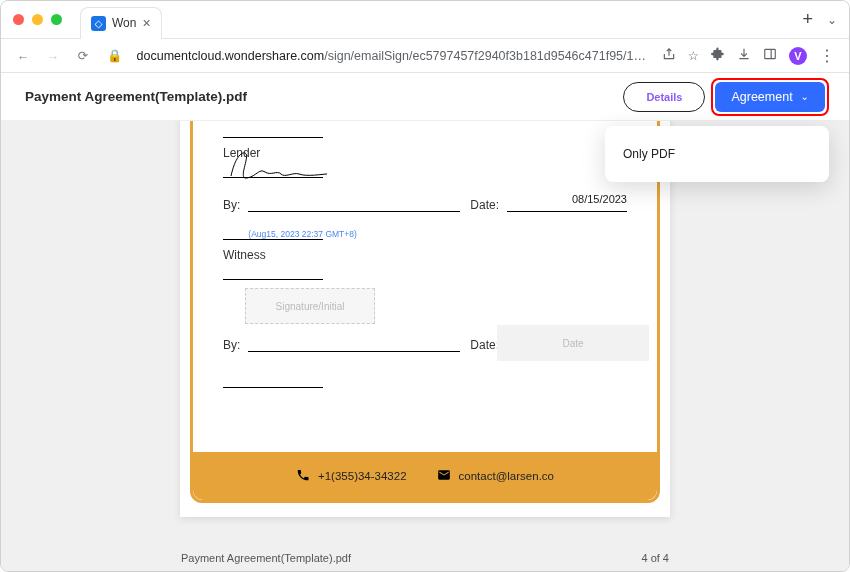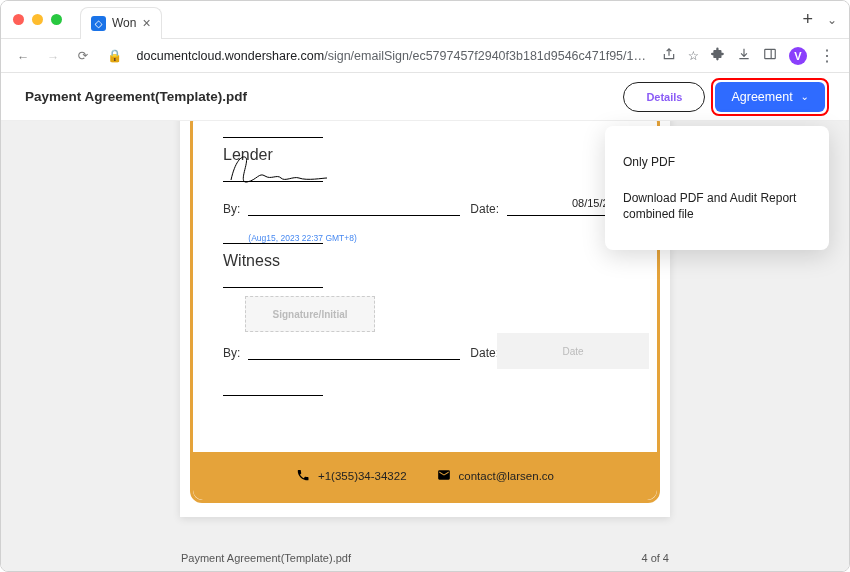--- a/index.html
+++ b/index.html
@@ -29,38 +29,38 @@
 .urlbar .menu-dots { font-size:16px; color:#5f6368; }
 
 
 .app-header { height: 48px; display:flex; align-items:center; justify-content:space-between; padding: 0 24px; background:#fff; border-bottom:1px solid #eee; }
 .app-header .title { font-size: 13.5px; font-weight:600; color:#2c2c2c; }
 .app-header .actions { display:flex; gap:10px; position: relative; }
 .btn-details { border:1.5px solid #222; background:#fff; color:#8b5cf6; border-radius:20px; padding:7px 22px; font-size:11px; font-weight:700; }
 .btn-download { background:#2f6bff; color:#fff; border:none; border-radius:6px; padding:8px 16px; font-size:12.5px; font-weight:500; display:flex; align-items:center; gap:8px; }
 .btn-download .chev-d { font-size:10px; }
 .dl-wrap { outline:2.5px solid #ff0000; outline-offset:2px; border-radius:4px; }
-.dropdown { position:absolute; top:44px; right:-4px; width:224px; background:#fff; border-radius:8px; box-shadow: 0 6px 24px rgba(0,0,0,0.15); padding:18px 0; z-index:50; }
+.dropdown { position:absolute; top:44px; right:-4px; width:224px; background:#fff; border-radius:8px; box-shadow: 0 6px 24px rgba(0,0,0,0.15); padding:10px 0; z-index:50; }
 .dropdown .item { padding:10px 18px; font-size:12px; color:#222; font-weight:500; line-height:1.35; }
 
 
 .canvas { background:#f0f0f0; height: calc(572px - 38px - 34px - 48px - 30px); padding: 0; display:flex; justify-content:center; align-items:flex-start; position:relative; overflow:hidden; }
 .page { width: 490px; background:#fff; box-shadow: 0 2px 8px rgba(0,0,0,0.1); position:relative; margin-top:-10px; }
 .page-inner { border:3px solid #e5a33a; border-radius:12px; margin:0 10px 14px 10px; padding: 10px 30px 0 30px; position:relative; height: 392px; }
 .short-line { width: 100px; border-bottom:1px solid #000; height:14px; }
-.label { font-size:16px; color:#333; font-weight:500; margin:8px 0 4px; }
+.label { font-size:12px; color:#333; font-weight:500; margin:8px 0 4px; }
 .sig-row { display:flex; align-items:flex-end; gap:8px; font-size:12px; color:#333; height:26px; }
 .sig-row .sig-line { flex:1; border-bottom:1px solid #000; position:relative; }
 .sig-row .date-lbl { margin-left:2px; }
 .sig-row .date-line { width:120px; border-bottom:1px solid #000; position:relative; }
 .sig-svg { position:absolute; bottom:0; left:0; }
 .timestamp { position:absolute; top:18px; left:0px; font-size:8.5px; color:#4688f1; }
 .date-value { position:absolute; top:-4px; right:0; font-size:11px; color:#222; }
 
-.placeholder-sig { width:130px; height:36px; border:1px dashed #ccc; background:#f6f6f6; display:flex; align-items:center; justify-content:center; font-size:10px; color:#bbb; margin-top:8px; margin-left:22px;font-weight:bold; }
+.placeholder-sig { width:130px; height:36px; border:1px dashed #ccc; background:#f6f6f6; display:flex; align-items:center; justify-content:center; font-size:10px; color:#bbb; margin-top:8px; margin-left:22px; }
 .placeholder-date { width:152px; height:36px; background:#f2f2f2; display:flex; align-items:center; justify-content:center; font-size:10px; color:#bbb; position:absolute; right:-22px; bottom:-10px; }
 
 .doc-footer { position:absolute; left:0; right:0; bottom:0; height:48px; background:#e5a33a; display:flex; align-items:center; justify-content:center; gap:30px; font-size:11.5px; color:#222; border-bottom-left-radius:10px; border-bottom-right-radius:10px; }
 .doc-footer .item { display:flex; align-items:center; gap:8px; }
 
 
 .bottombar { height:30px; background:#f0f0f0; display:flex; align-items:center; justify-content:space-between; padding:0 180px 0 180px; font-size:11px; color:#555; }
 .witness-wrap{ position:relative; margin-top:6px;}
 </style>
 </head>
@@ -122,21 +122,20 @@
   <div class="actions">
     <button class="btn-details">Details</button>
     <span class="dl-wrap">
       <button class="btn-download">
         <span>Agreement</span>
         <span class="chev-d">⌄</span>
       </button>
     </span>
     <div class="dropdown">
       <div class="item">Only PDF</div>
-      <div class="item">Download PDF and Audit Report combined file</div>
     </div>
   </div>
 </div>
 
 <div class="canvas">
   <div class="page">
     <div class="page-inner">
 
       <div class="short-line"></div>
 

